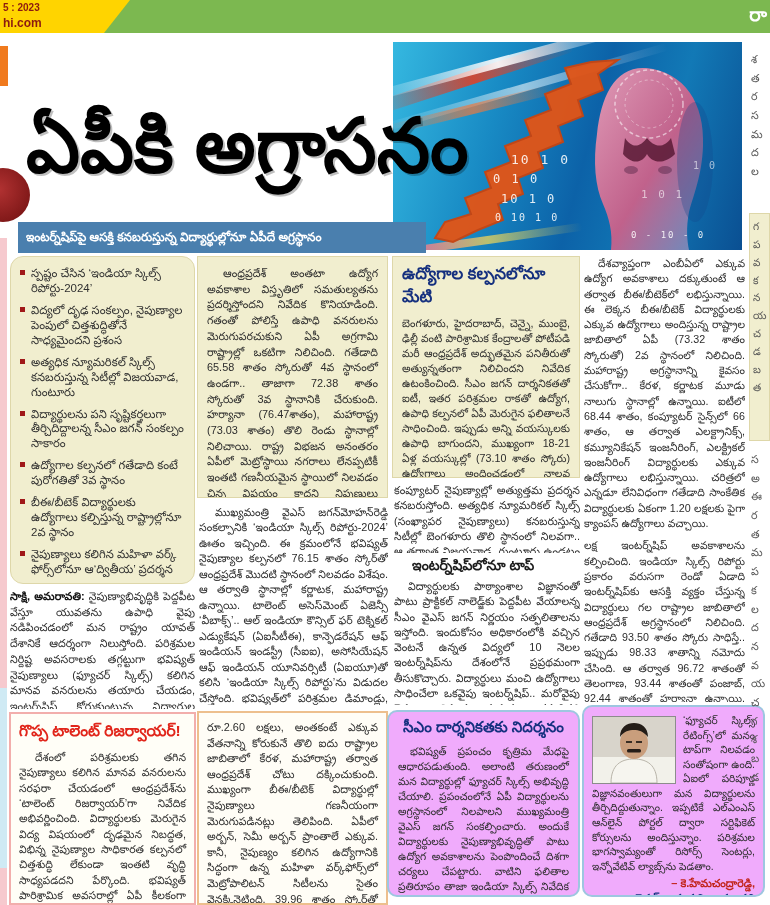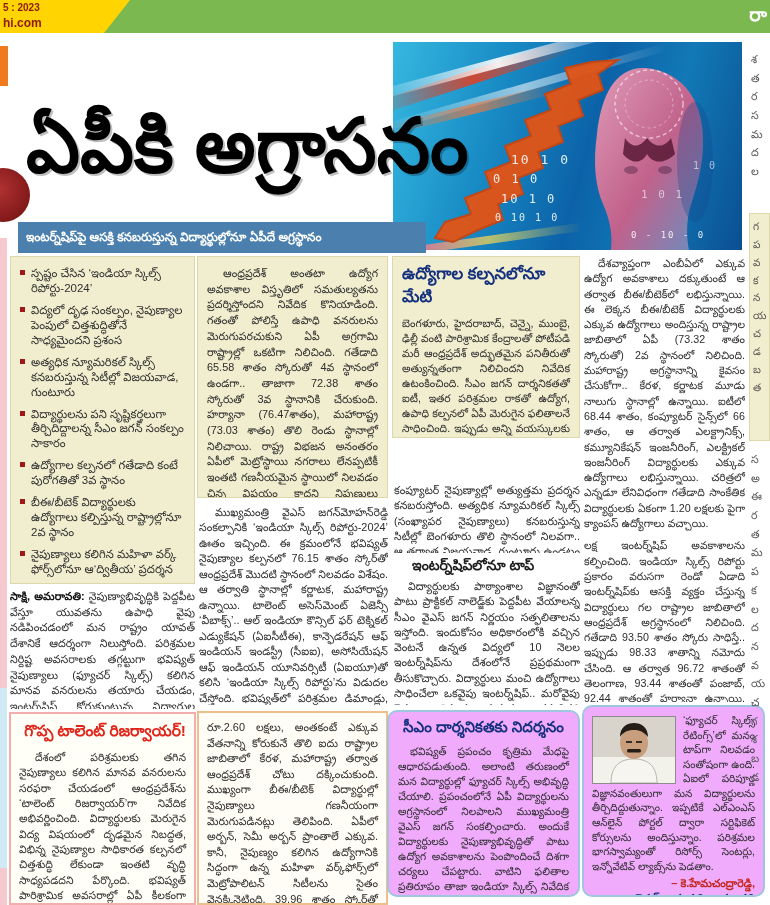--- a/index.html
+++ b/index.html
@@ -43,38 +43,38 @@
        background:linear-gradient(90deg,rgba(250,80,160,.8),rgba(255,220,80,.7),transparent);}
   .photo svg{position:absolute;left:0;top:0;}
   .bin{position:absolute;color:#fff;font-family:"DejaVu Sans Mono",monospace;opacity:.88;letter-spacing:2px;text-align:center;}
   .b0{left:118px;top:110px;font-size:13px;} .b1{left:100px;top:130px;font-size:12px;}
   .b2{left:108px;top:150px;font-size:12px;} .b3{left:102px;top:170px;font-size:10px;}
   .b4{left:248px;top:146px;font-size:11px;opacity:.6;} .b5{left:238px;top:188px;font-size:9px;}
   .b6{left:300px;top:118px;font-size:10px;opacity:.6;}
   
   .beige{background:#f1eecf;border:1px solid #ded7a9;}
   .just{text-align:justify;}
-  .highlights{left:10px;top:256px;width:185px;height:328px;padding:9px 9px 4px 9px;overflow:hidden;}
+  .highlights{left:10px;top:256px;width:185px;height:328px;padding:9px 9px 4px 9px;overflow:hidden;border-radius:13px;}
   .highlights ul{margin:0;padding:0;list-style:none;}
   .highlights li{position:relative;padding-left:11px;margin-bottom:7px;font-size:11.5px;
                  line-height:1.3;color:#2f2f2f;font-weight:500;}
   .highlights li::before{content:"";position:absolute;left:0;top:4px;width:5px;height:5px;background:#a01818;}
   .dateline{left:10px;top:589px;width:185px;height:120px;font-size:11px;line-height:1.43;overflow:hidden;}
   .dl-lead{font-weight:800;color:#111;}
   .talent{left:9px;top:712px;width:187px;height:193px;border:2px solid #f2aeac;background:#fffef7;
           padding:6px 8px;overflow:hidden;}
-  .talent h3{margin:2px 0 7px;text-align:right;color:#e1251a;font-size:15.5px;font-weight:800;}
+  .talent h3{margin:2px 0 7px;text-align:left;color:#e1251a;font-size:15.5px;font-weight:800;}
   .talent p{margin:0;font-size:10.8px;line-height:1.42;text-indent:16px;}
   .c2lead{left:197px;top:256px;width:191px;height:242px;padding:9px 9px;font-size:10.9px;
           line-height:1.44;overflow:hidden;text-indent:16px;}
   .c2text{left:199px;top:505px;width:189px;height:200px;font-size:10.9px;line-height:1.42;
           overflow:hidden;text-indent:16px;}
   .salary{left:197px;top:711px;width:191px;height:194px;border:2px solid #edbf8d;background:#fffdf6;
           padding:7px 8px;overflow:hidden;font-size:10.9px;line-height:1.43;}
-  .jobs{left:392px;top:256px;width:188px;height:182px;padding:7px 9px;overflow:hidden;}
+  .jobs{left:392px;top:256px;width:188px;height:222px;padding:7px 9px;overflow:hidden;}
   .jobs h3{margin:0 0 6px;font-size:16.5px;font-weight:800;color:#15307f;}
   .jobs p{margin:0;font-size:10.7px;line-height:1.4;}
   .c3mid{left:394px;top:483px;width:186px;height:70px;font-size:10.9px;line-height:1.4;overflow:hidden;}
   .c3sub{left:394px;top:557px;width:186px;font-size:14px;font-weight:800;color:#1c1c1c;margin-left:18px;}
   .c3body{left:394px;top:579px;width:186px;height:126px;font-size:10.9px;line-height:1.4;
           overflow:hidden;text-indent:14px;}
   .bluebox{border:2px solid #9ec6e0;border-radius:10px;background:#f0abfc;overflow:hidden;}
   .cmbox{left:387px;top:710px;width:193px;height:187px;padding:5px 9px;}
   .cmbox h3{margin:1px 0 5px;text-align:center;color:#15307f;font-size:15px;font-weight:800;}
   .cmbox p{margin:0;font-size:10.6px;line-height:1.42;text-indent:12px;}

